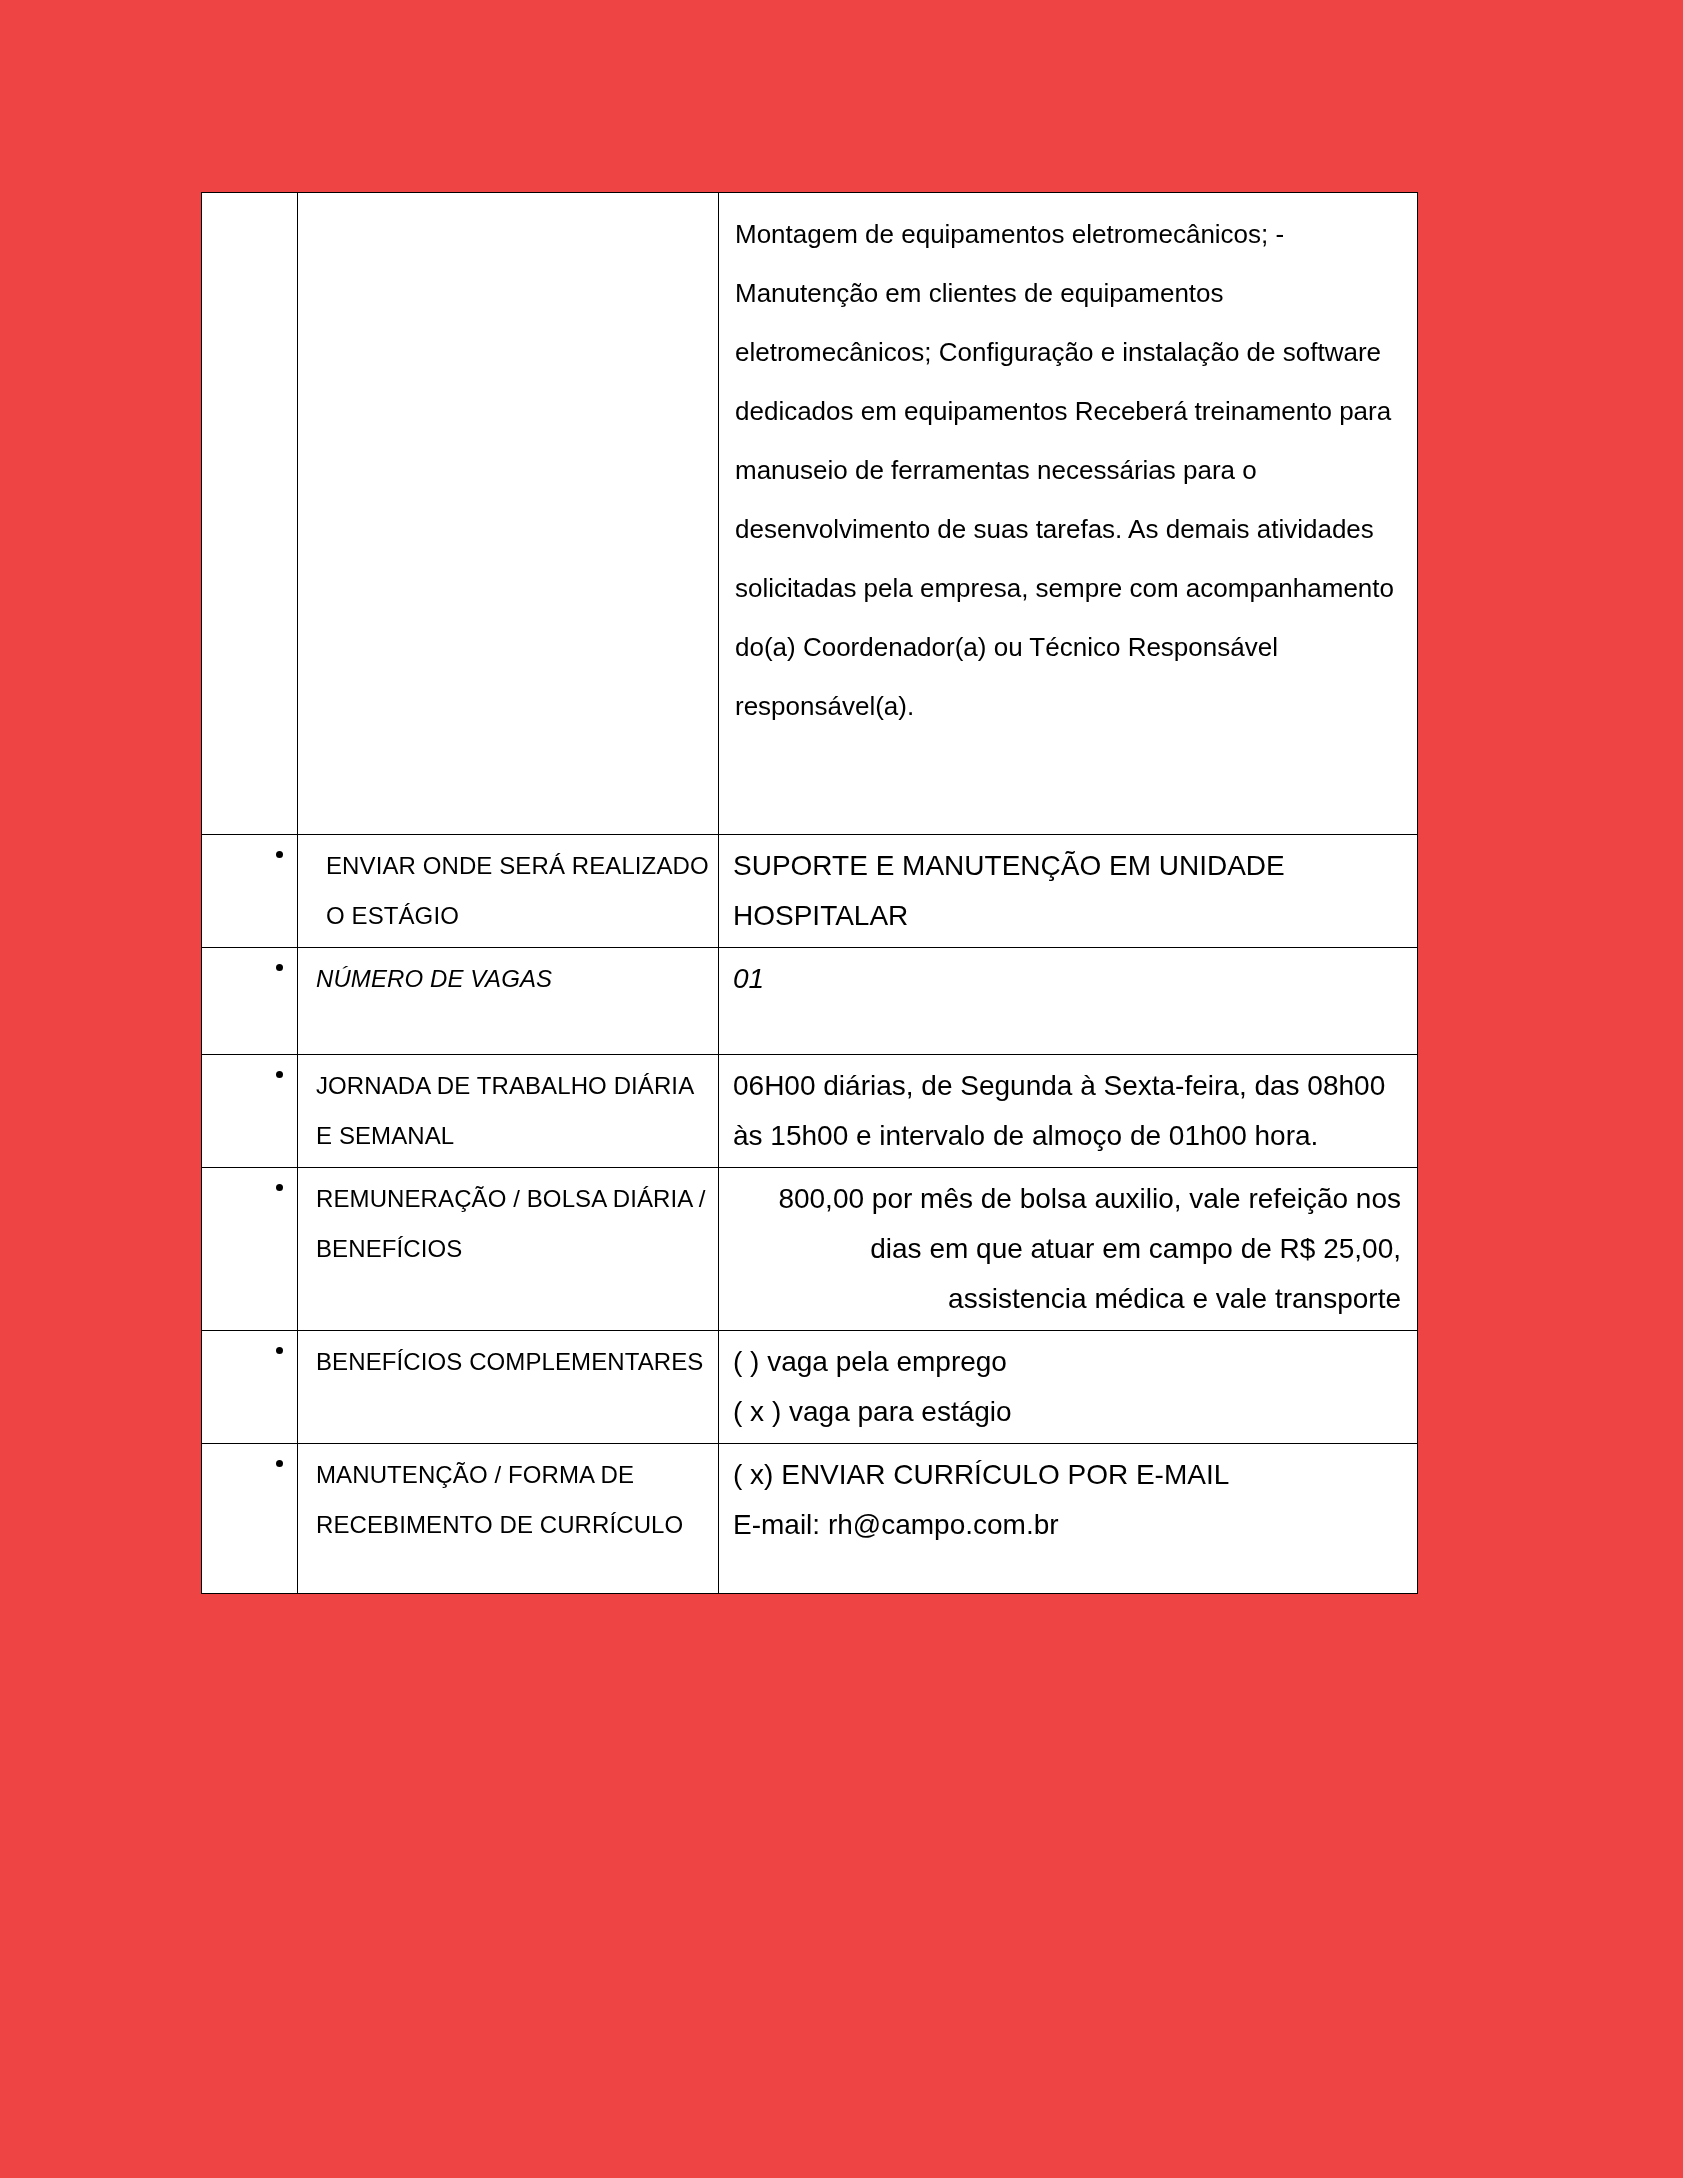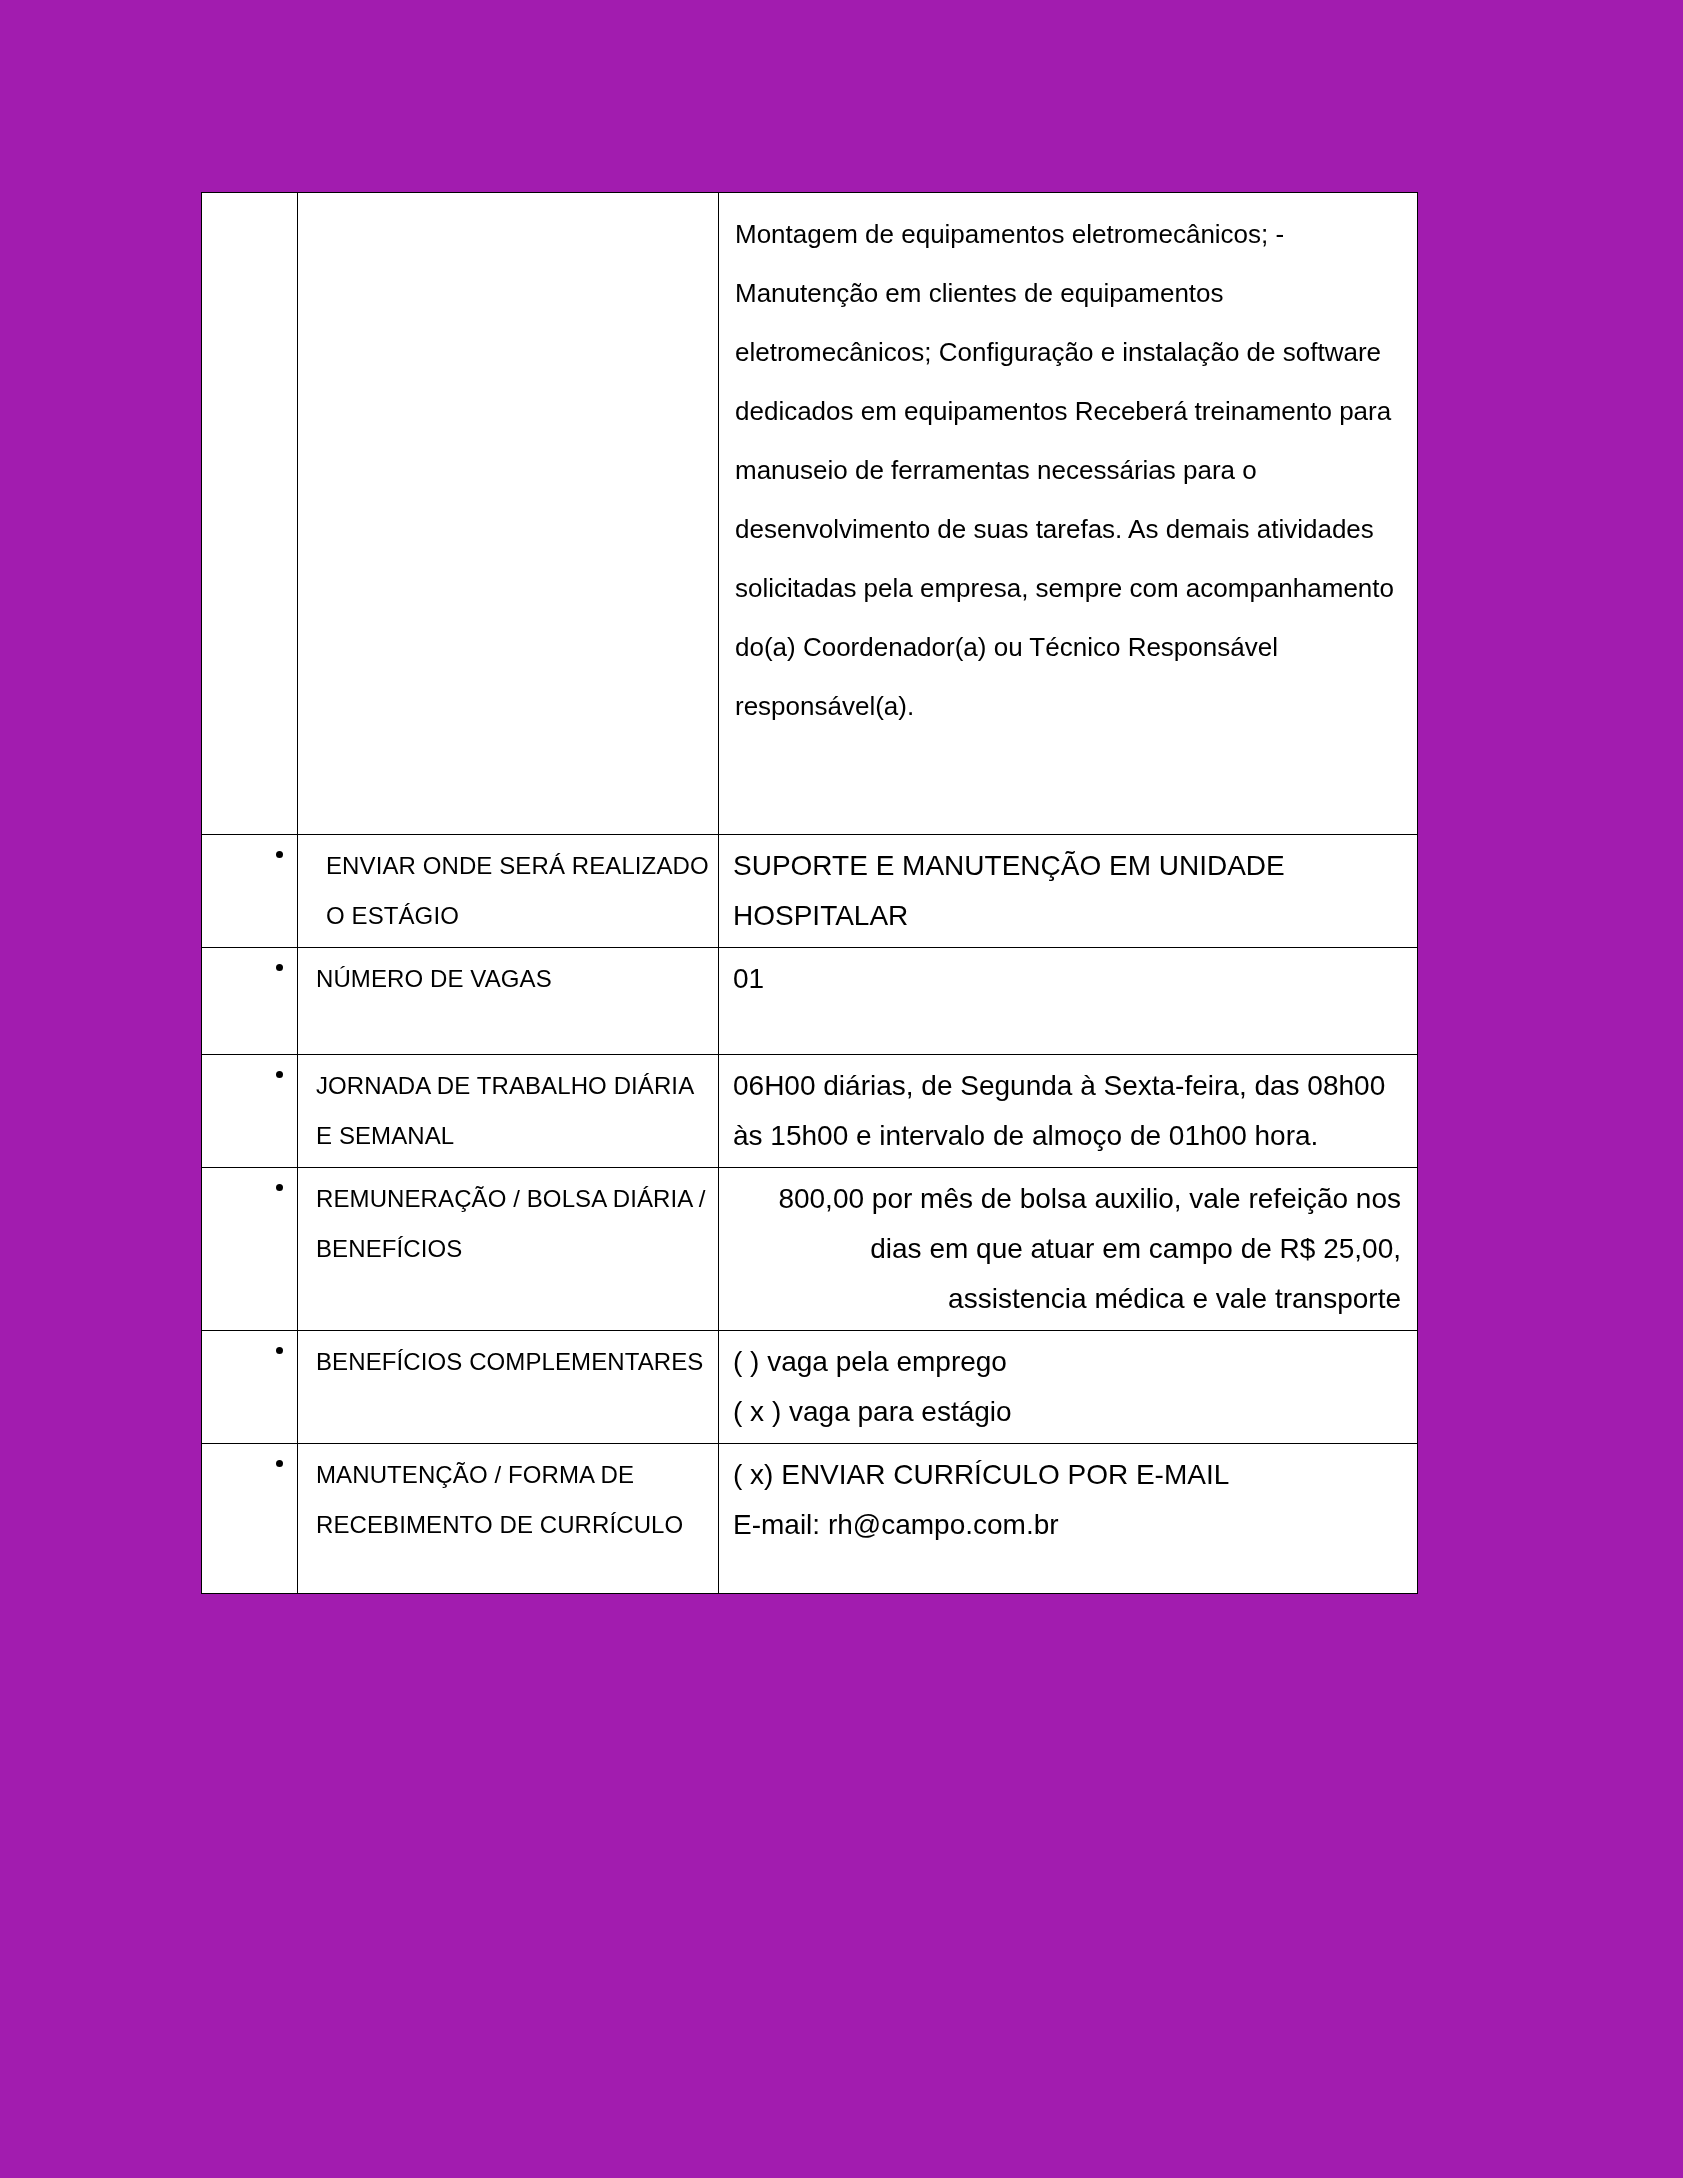--- a/index.html
+++ b/index.html
@@ -16,21 +16,21 @@
     position: relative;
     overflow: hidden;
   }
 
   .page {
     position: absolute;
     top: 0;
     left: 0;
     width: 1683px;
     height: 2178px;
-    background: #a21caf;
+    background: #ef4444;
   }
 
   .doc-table {
     position: absolute;
     left: 201px;
     top: 192px;
     width: 1216px;
     border-collapse: collapse;
     table-layout: fixed;
   }
@@ -87,21 +87,21 @@
 
   
   .desc-cell .value-text {
     font-size: 26px;
     line-height: 59px;
     padding: 12px 14px 18px 16px;
   }
 
   .row-tall-1 { height: 642px; }
   .row-setor { height: 101px; }
-  .row-vagas { height: 107px; }
+  .row-vagas { height: 107px; font-style: italic; }
   .row-jornada { height: 95px; }
   .row-remun { height: 137px; }
   .row-info { height: 95px; }
   .row-obs { height: 150px; }
 </style>
 </head>
 <body>
 
 <div class="page">
 

